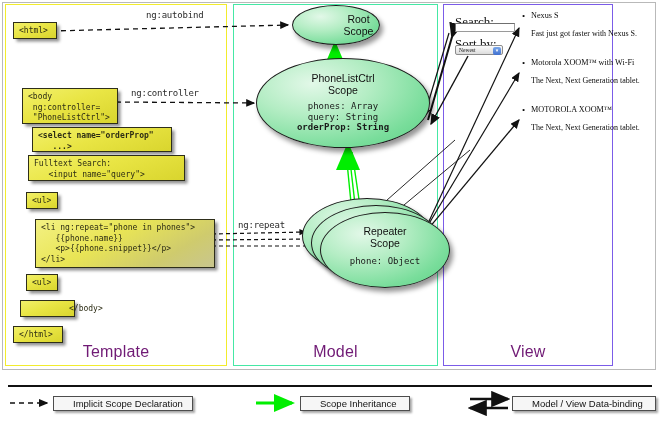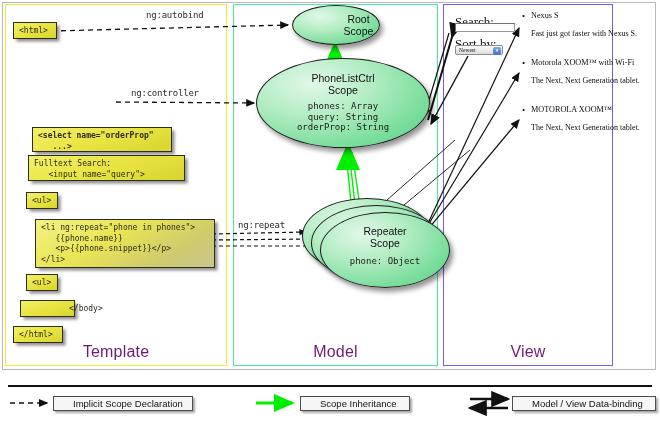--- a/index.html
+++ b/index.html
@@ -189,20 +189,23 @@
     </g>
 
     <g>
       <line x1="392" y1="215" x2="470" y2="150" stroke="#111" stroke-width="0.9"></line>
       <line x1="378" y1="208" x2="455" y2="140" stroke="#111" stroke-width="0.9"></line>
     </g>
   </svg>
 
   <div class="ybox" style="left:13px;top:22px;width:44px;height:17px;">&lt;html&gt;</div>
 
+  <div class="ybox" style="left:22px;top:88px;width:96px;height:36px;">&lt;body
+ ng:controller=
+ "PhoneListCtrl"&gt;</div>
 
   <div class="ybox b" style="left:32px;top:127px;width:140px;height:25px;">&lt;select name="orderProp"
    ...&gt;</div>
 
   <div class="ybox" style="left:28px;top:155px;width:157px;height:26px;">Fulltext Search:
    &lt;input name="query"&gt;</div>
 
   <div class="ybox" style="left:26px;top:192px;width:32px;height:17px;">&lt;ul&gt;</div>
 
   <div class="ybox wide" style="left:35px;top:219px;width:180px;height:49px;">&lt;li ng:repeat="phone in phones"&gt;
@@ -224,21 +227,21 @@
     <div class="ttl" style="margin-top:7px;white-space:pre;padding-left:45px;">Root
 Scope</div>
   </div>
 
   <div class="scope" style="left:256px;top:58px;width:174px;height:90px;">
     <div class="ttl" style="margin-top:13px;white-space:pre;">PhoneListCtrl
 Scope</div>
     <div class="props" style="margin-top:5px;">
       <div>phones: Array</div>
       <div>query: String</div>
-      <div style="font-weight:normal;">orderProp: String</div>
+      <div style="font-weight:bold;">orderProp: String</div>
     </div>
   </div>
 
   <div class="scope" style="left:302px;top:198px;width:130px;height:76px;box-shadow:2px 3px 4px rgba(0,0,0,.35);"></div>
   <div class="scope" style="left:311px;top:205px;width:130px;height:76px;box-shadow:2px 3px 4px rgba(0,0,0,.35);"></div>
   <div class="scope" style="left:320px;top:212px;width:130px;height:76px;">
     <div class="ttl" style="margin-top:12px;white-space:pre;">Repeater
 Scope</div>
     <div class="props" style="margin-top:7px;">phone: Object</div>
   </div>

